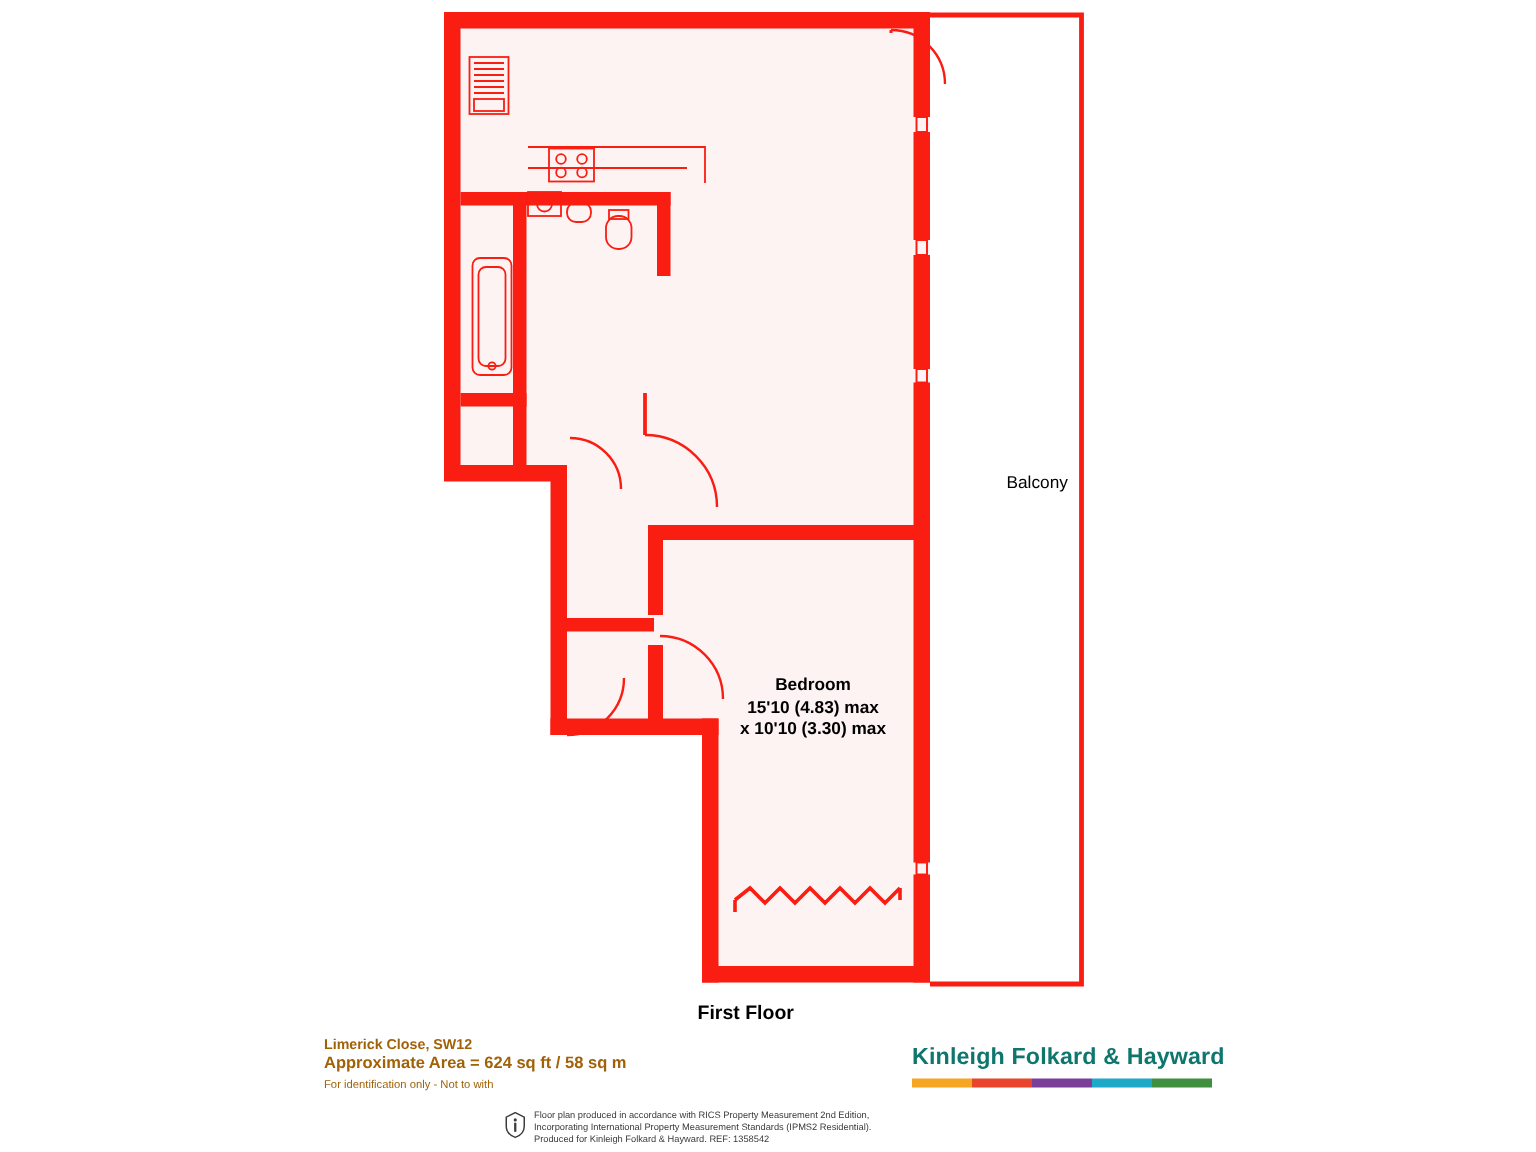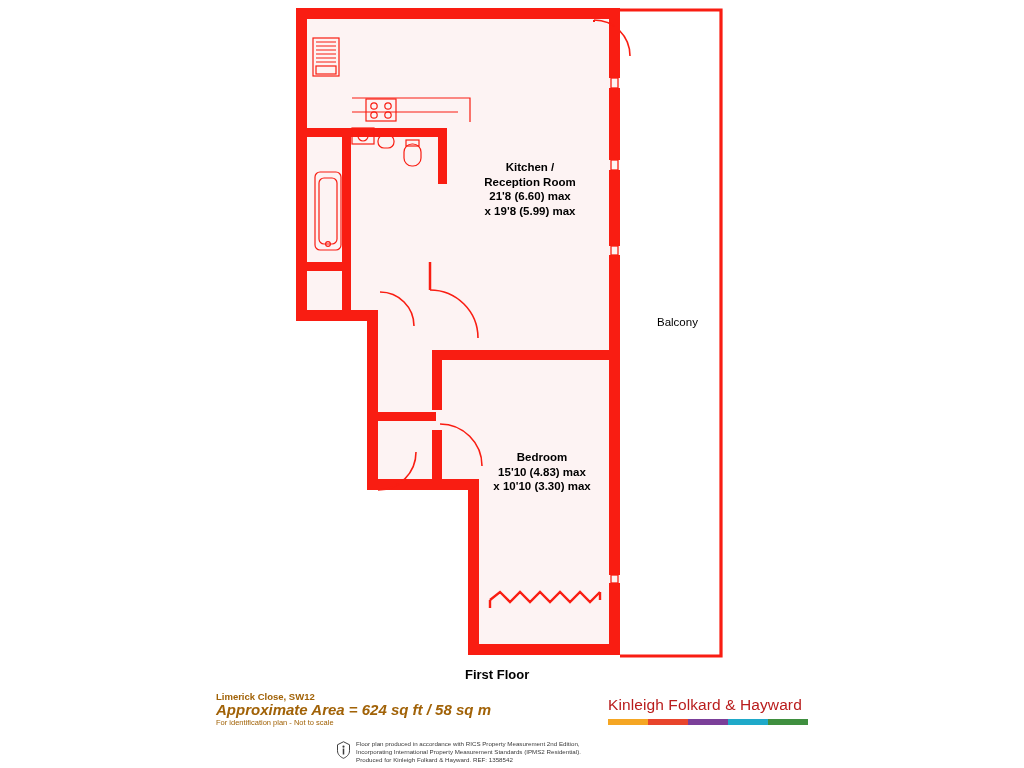--- a/index.html
+++ b/index.html
@@ -52,41 +52,40 @@
     left: 216px;
     top: 690px;
     color: #a16207;
   }
   .footer-left .addr {
     font-size: 9.5px;
     font-weight: bold;
     line-height: 13px;
   }
   .footer-left .area {
-    font-size: 15px;
+    font-size: 11px;
     font-weight: bold;
     line-height: 13px;
-    font-style: italic;
   }
   .footer-left .ident {
     font-size: 7.5px;
     font-weight: normal;
     line-height: 12px;
     margin-top: 1px;
   }
   .brand {
     position: absolute;
     left: 608px;
     top: 696px;
     width: 204px;
   }
   .brand-name {
     font-size: 15.5px;
-    font-weight: normal;
-    color: #b91c1c;
+    font-weight: bold;
+    color: #0f766e;
     letter-spacing: 0.1px;
     white-space: nowrap;
   }
   .brand-bars {
     display: flex;
     margin-top: 5px;
     width: 200px;
     height: 6px;
   }
   .brand-bars span { display: block; height: 6px; flex: 1 1 auto; }
@@ -214,37 +213,33 @@
 
       <rect x="378" y="135" width="16" height="13" rx="6"></rect>
     </g>
 
     <g stroke="#f91d12" stroke-width="2.4" fill="none">
       <path d="M490 600 L500 592 L510 602 L520 592 L530 602 L540 592 L550 602 L560 592 L570 602 L580 592 L590 602 L600 592"></path>
       <path d="M490 600 L490 608 M600 592 L600 600"></path>
     </g>
   </svg>
 
-  <div class="room-label" style="left:452px; top:160px; width:156px;">Kitchen /
-Reception Room
-21'8 (6.60) max
-x 19'8 (5.99) max</div>
 
   <div class="room-label" style="left:464px; top:450px; width:156px;">Bedroom
 15'10 (4.83) max
 x 10'10 (3.30) max</div>
 
-  <div class="plain-label" style="left:657px; top:316px;">Balcony</div>
+  <div class="plain-label" style="left:671px; top:316px;">Balcony</div>
 
   <div class="floor-title" style="left:465px; top:667px;">First Floor</div>
 
   <div class="footer-left">
     <div class="addr">Limerick Close, SW12</div>
     <div class="area">Approximate Area = 624 sq ft / 58 sq m</div>
-    <div class="ident">For identification plan - Not to scale</div>
+    <div class="ident">For identification only - Not to with</div>
   </div>
 
   <div class="brand">
     <div class="brand-name">Kinleigh Folkard &amp; Hayward</div>
     <div class="brand-bars">
       <span style="background:#f5a623"></span>
       <span style="background:#e8452c"></span>
       <span style="background:#7b3f99"></span>
       <span style="background:#1fa9c9"></span>
       <span style="background:#3f8f3f"></span>

